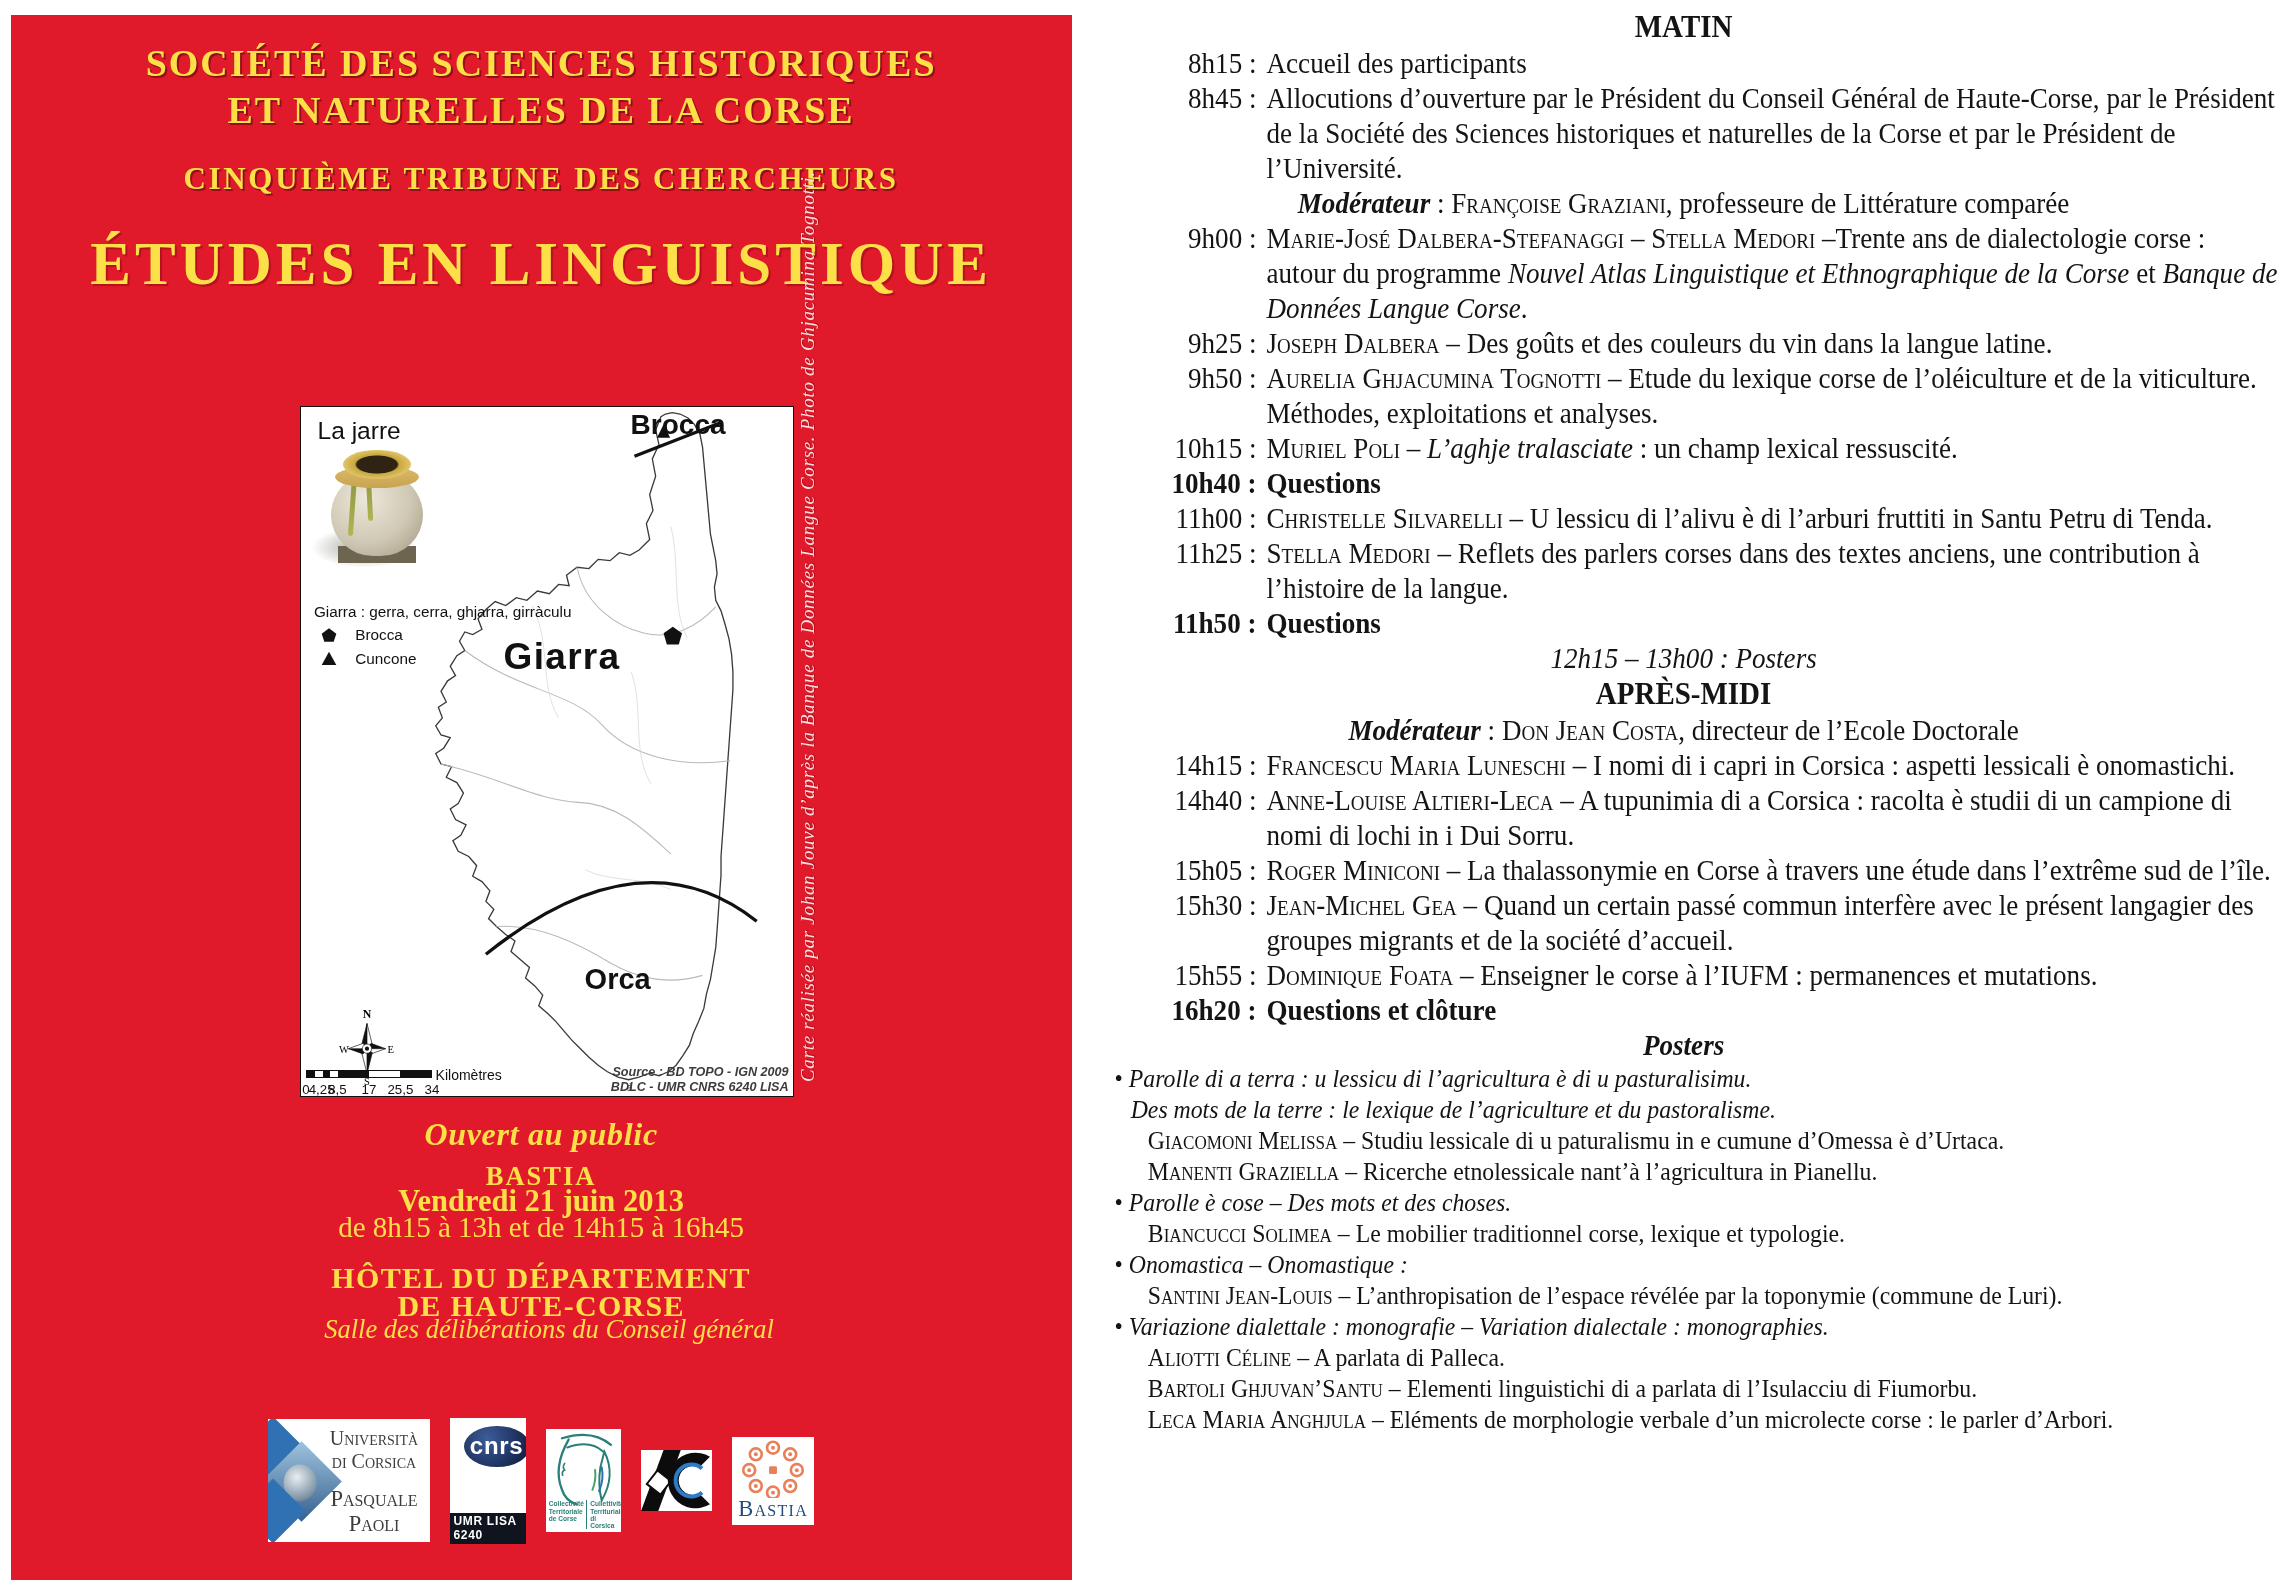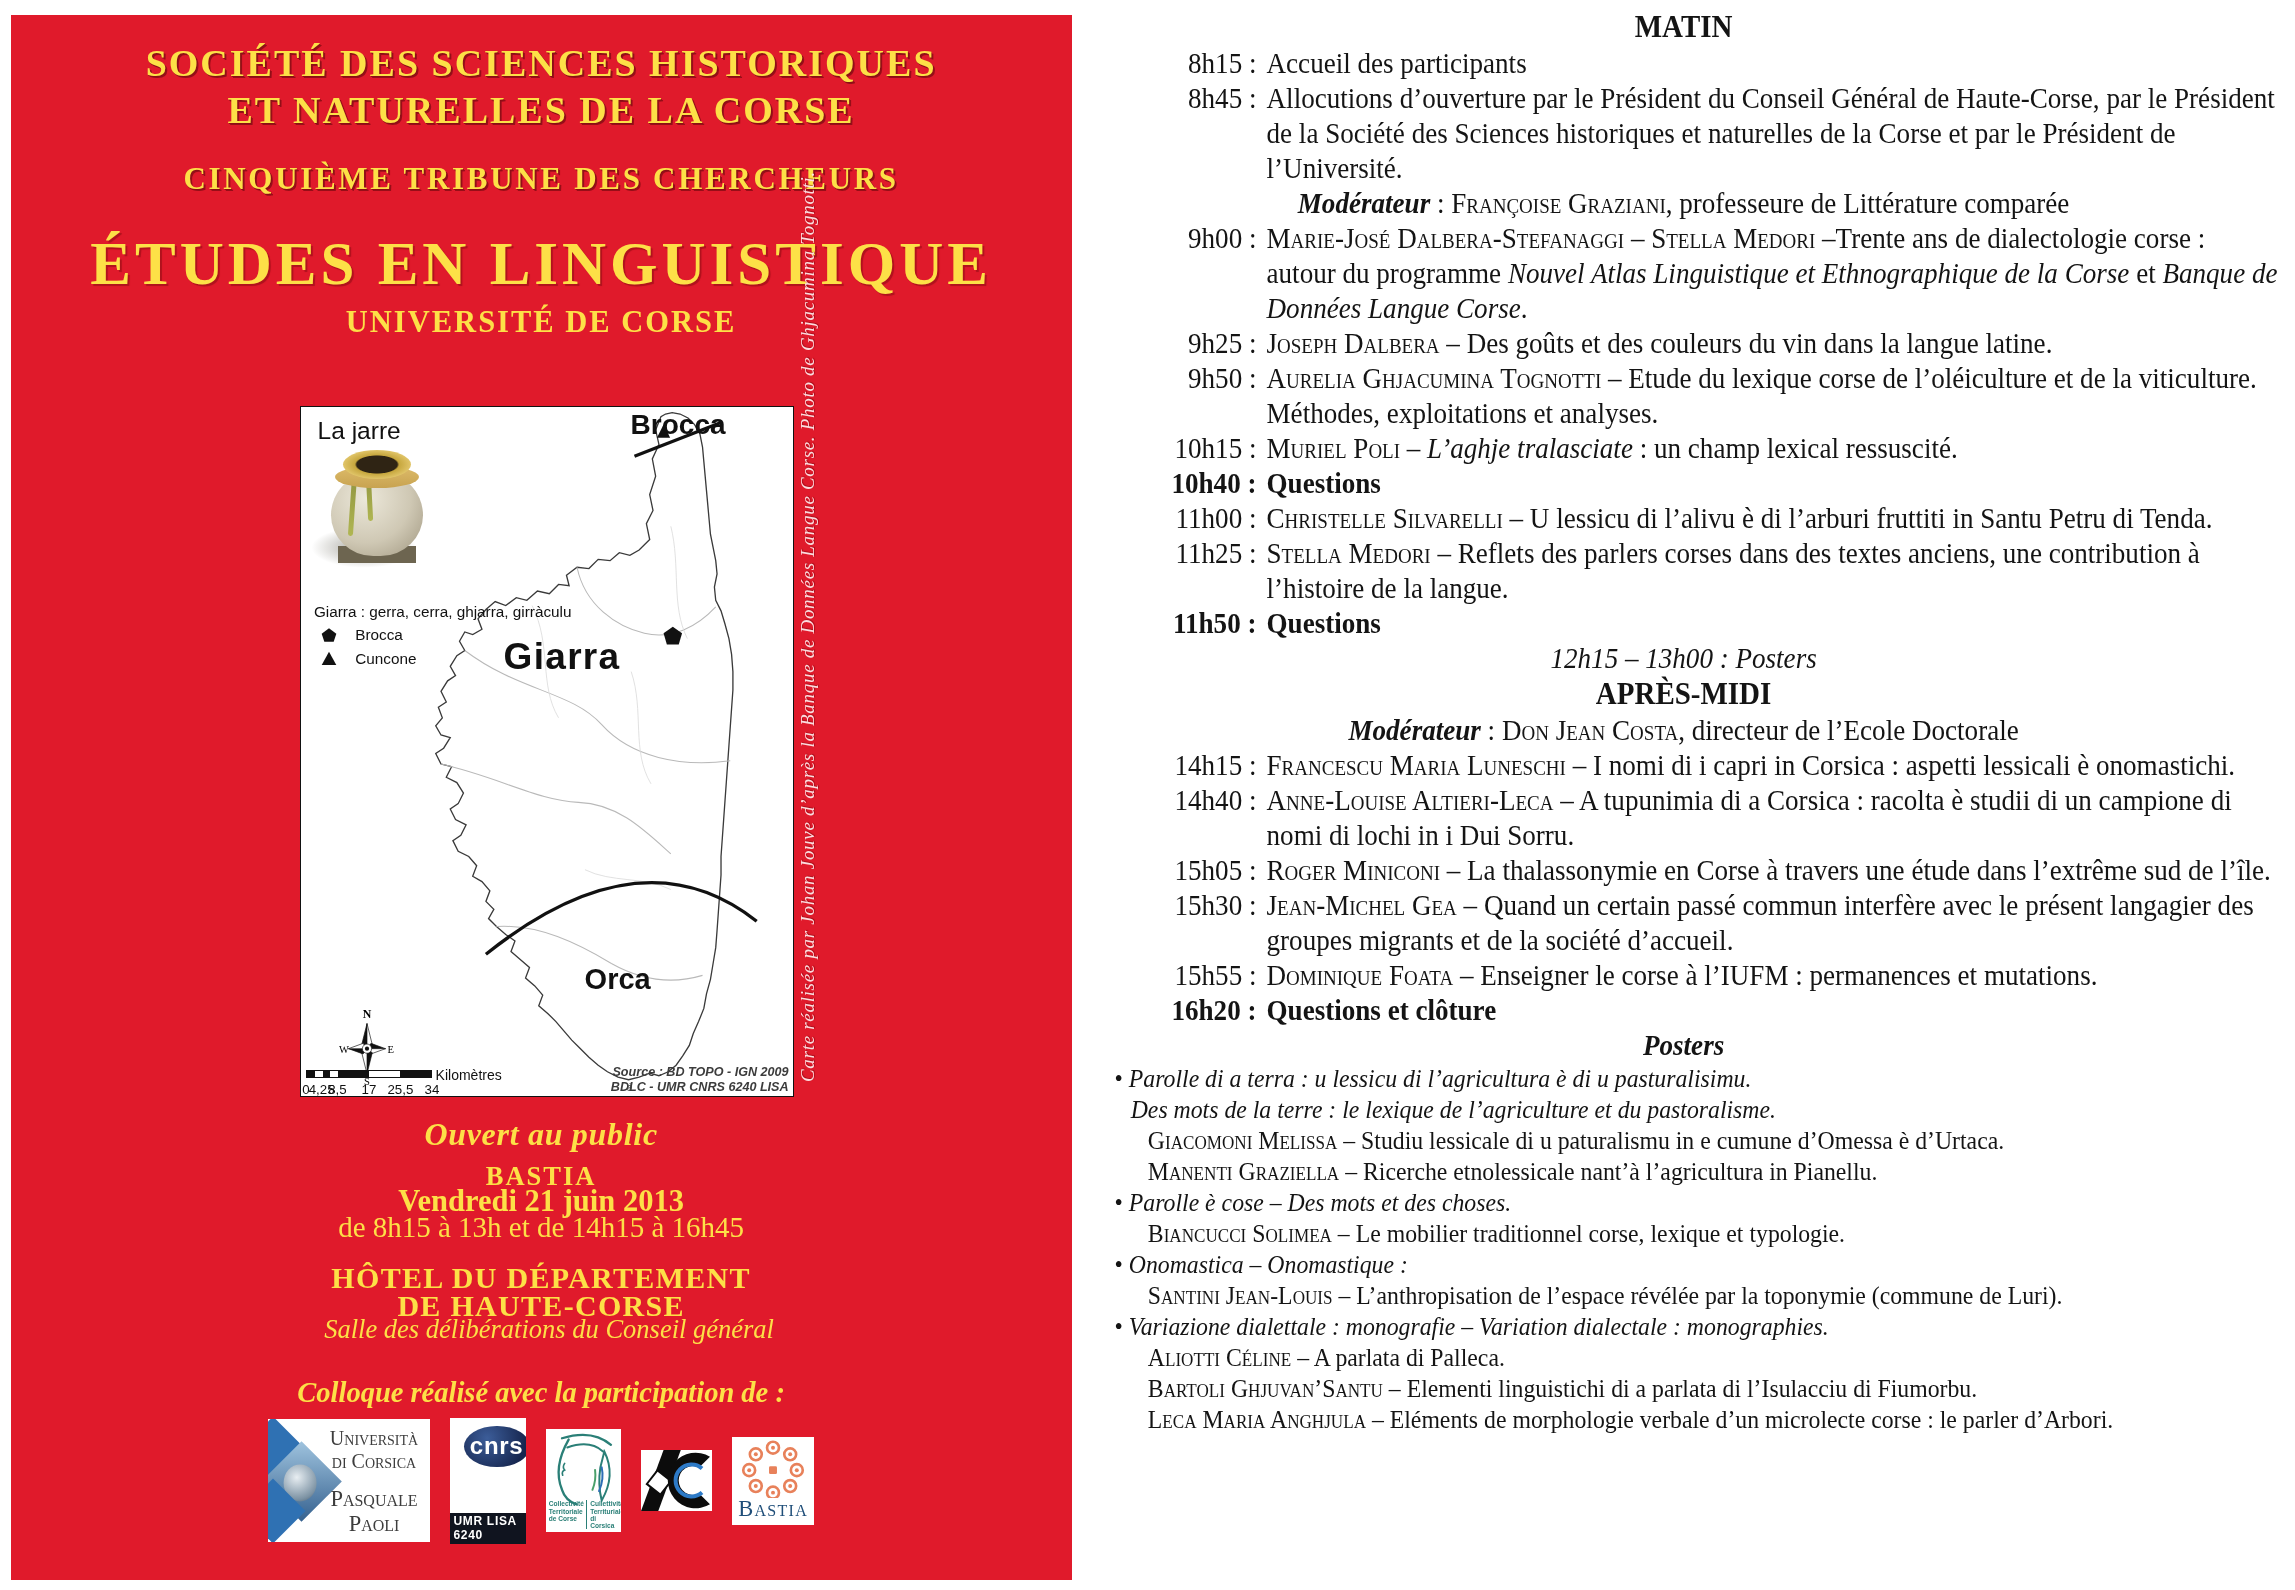--- a/index.html
+++ b/index.html
@@ -128,21 +128,20 @@
 </head>
 <body>
 
 <div class="page">
 
   <div class="poster">
     <div class="ctr deco society" style="top:26.5px;">SOCIÉTÉ DES SCIENCES HISTORIQUES</div>
     <div class="ctr deco society" style="top:73px;">ET NATURELLES DE LA CORSE</div>
     <div class="ctr deco tribune" style="top:146px;">CINQUIÈME TRIBUNE DES CHERCHEURS</div>
     <div class="ctr big-title" style="top:214px;">ÉTUDES EN LINGUISTIQUE</div>
-    <div class="ctr subtitle" style="top:290px;">UNIVERSITÉ DE CORSE</div>
 
     <div class="map">
       <svg class="map-svg" viewBox="0 0 745 1042">
 
         <path fill="#ffffff" stroke="#3a3a3a" stroke-width="2" d="
           M 545 14 L 537 34 L 542 56 L 532 78 L 537 104 L 528 132 L 533 156 L 523 176 L 528 200
           L 512 216 L 498 224 L 482 220 L 468 232 L 450 230 L 436 244 L 418 242
           L 402 254 L 406 270 L 390 268 L 376 282 L 358 278 L 342 292 L 326 288 L 310 300 L 294 294 L 280 306
           L 268 320 L 274 336 L 260 344 L 248 340 L 240 354 L 248 368 L 236 376 L 226 392 L 234 406 L 222 414
           L 212 430 L 220 446 L 208 454 L 214 470 L 204 482
@@ -255,21 +254,20 @@
 
     <div class="credit">Carte réalisée par Johan Jouve d’après la Banque de Données Langue Corse. Photo de Ghjacumina Tognotti.</div>
 
     <div class="ctr open-public">Ouvert au public</div>
     <div class="ctr city">BASTIA</div>
     <div class="ctr date">Vendredi 21 juin 2013</div>
     <div class="ctr hours">de 8h15 à 13h et de 14h15 à 16h45</div>
     <div class="ctr venue1">HÔTEL DU DÉPARTEMENT</div>
     <div class="ctr venue2">DE HAUTE-CORSE</div>
     <div class="ctr venue3">Salle des délibérations du Conseil général</div>
-    <div class="ctr participation">Colloque réalisé avec la participation de :</div>
 
     <div class="logos">
       <div class="logo-box logo-univ">
         <div class="diamond d1"></div>
         <div class="diamond d2">
             <div class="face"></div>
           </div>
         <div class="diamond d3"></div>
         <div class="univ-text">
           <div>Università</div>

